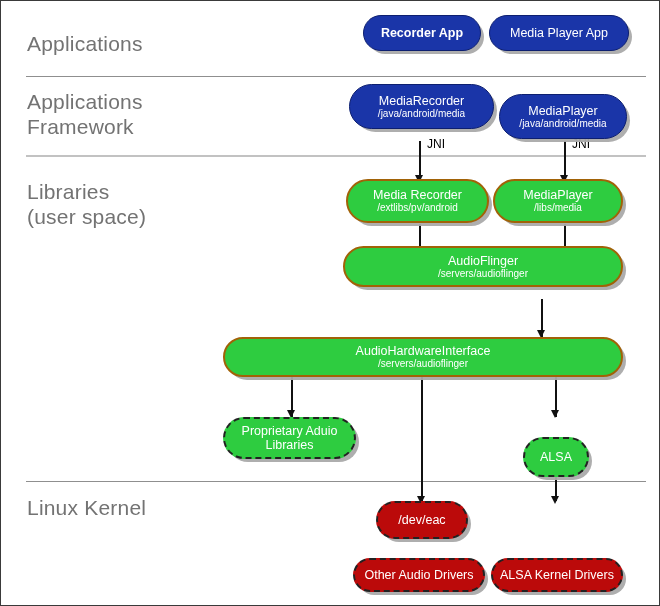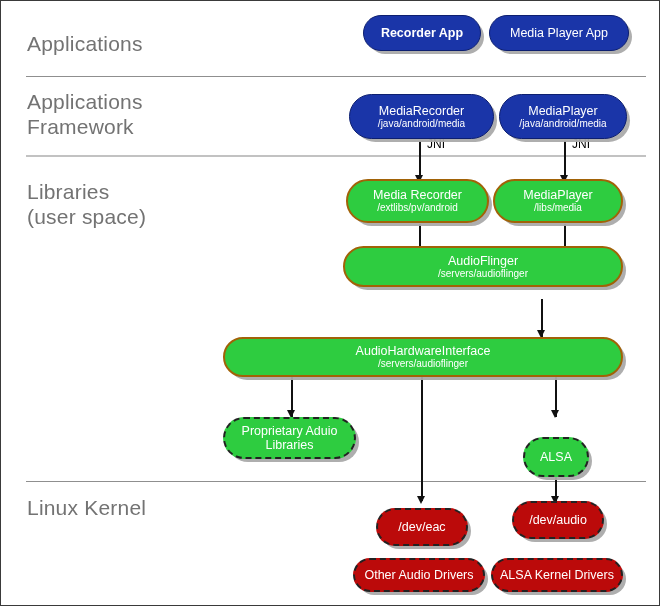--- a/index.html
+++ b/index.html
@@ -142,21 +142,21 @@
   <div class="arrowhead" style="left:550px; top:495px;"></div>
 
   <div class="node blue" style="left:362px; top:14px; width:118px; height:36px;font-weight:bold;">
     <span class="title">Recorder App</span>
   </div>
 
   <div class="node blue" style="left:488px; top:14px; width:140px; height:36px;">
     <span class="title">Media Player App</span>
   </div>
 
-  <div class="node blue" style="left:348px; top:93px; width:145px; height:45px;">
+  <div class="node blue" style="left:348px; top:83px; width:145px; height:45px;">
     <span class="title">MediaRecorder</span>
     <span class="sub">/java/android/media</span>
   </div>
 
   <div class="node blue" style="left:498px; top:93px; width:128px; height:45px;">
     <span class="title">MediaPlayer</span>
     <span class="sub">/java/android/media</span>
   </div>
 
   <div class="node green" style="left:345px; top:178px; width:143px; height:44px;">
@@ -180,27 +180,24 @@
   </div>
 
   <div class="node green dashed wrap" style="left:222px; top:416px; width:133px; height:42px; border-radius:22px;">
     <span class="title">Proprietary Aduio Libraries</span>
   </div>
 
   <div class="node green dashed" style="left:522px; top:436px; width:66px; height:40px; border-radius:20px;">
     <span class="title">ALSA</span>
   </div>
 
-  <div class="node red dashed" style="left:375px; top:500px; width:92px; height:38px; border-radius:19px;margin-top:7px;">
+  <div class="node red dashed" style="left:375px; top:500px; width:92px; height:38px; border-radius:19px;">
     <span class="title">/dev/eac</span>
   </div>
 
-  <div class="node red dashed" style="left:511px; top:500px; width:92px; height:38px; border-radius:19px;">
-    <span class="title">/dev/audio</span>
-  </div>
 
   <div class="node red dashed" style="left:352px; top:557px; width:132px; height:34px; border-radius:17px;">
     <span class="title">Other Audio Drivers</span>
   </div>
 
   <div class="node red dashed" style="left:490px; top:557px; width:132px; height:34px; border-radius:17px;">
     <span class="title">ALSA Kernel Drivers</span>
   </div>
 
 </div>

